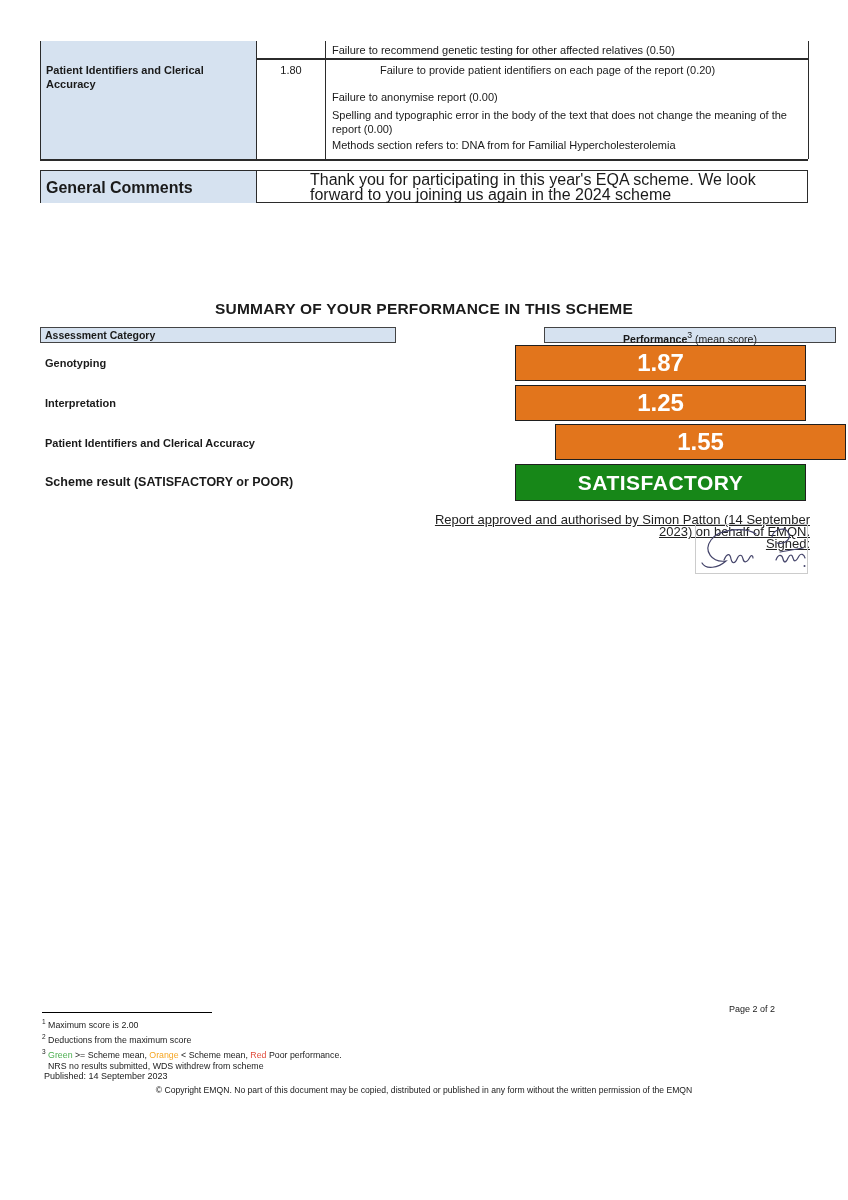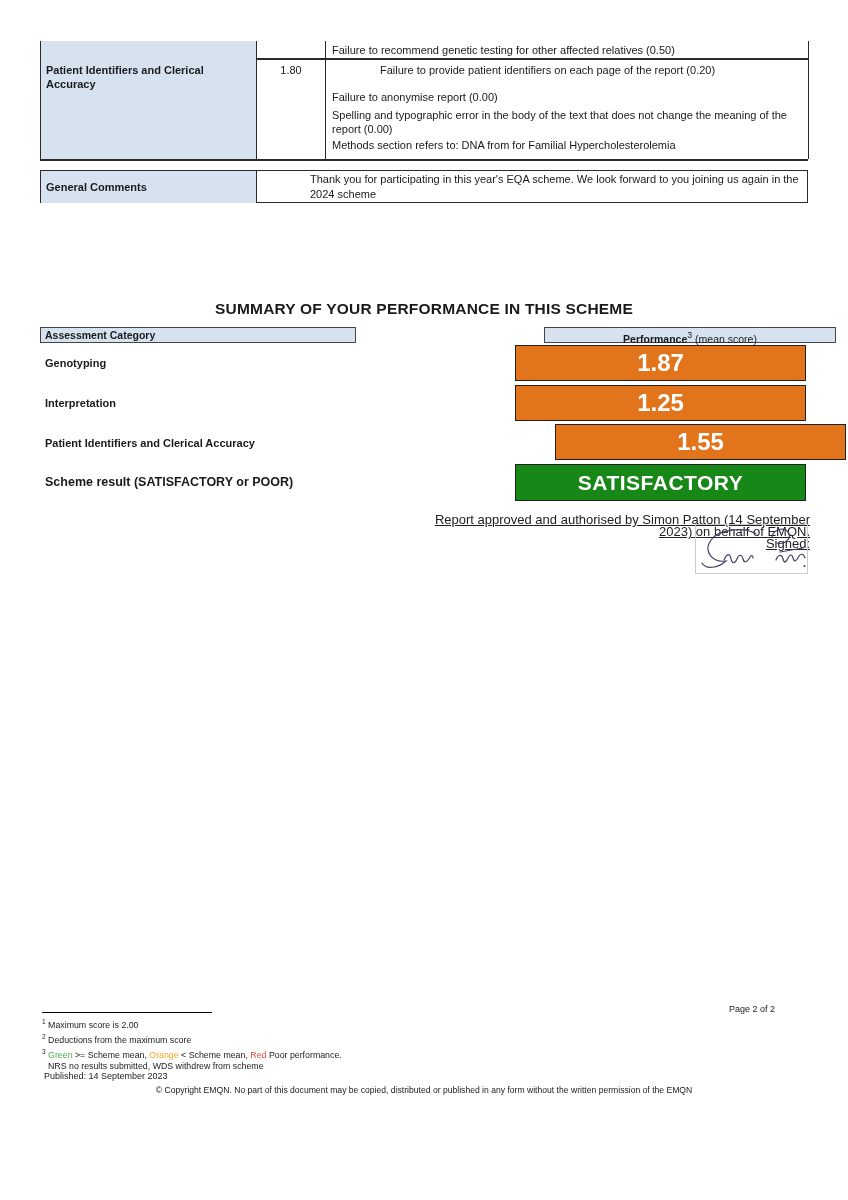--- a/index.html
+++ b/index.html
@@ -15,28 +15,28 @@
   .cell-cat{background:#d6e2f0;font-weight:bold;padding:3px 6px 0 5px;}
   .cell-score{text-align:center;padding-top:3px;}
   .cell-details{padding:3px 8px 3px 6px;}
   .cell-details p{margin:0 0 4px 0;}
   .cell-details p:nth-child(1){margin-bottom:13px;margin-left:48px;}
   .cell-details p:nth-child(3){margin-bottom:2px;}
   .drow-cont{height:17px;}
   .drow-cont .cell-details{padding-top:2px;}
   .drow-main{min-height:97px;}
   
-  .gtable{position:absolute;left:40px;top:170px;width:768px;font-size:11px;line-height:15px;
+  .gtable{position:absolute;left:40px;top:170px;width:768px;font-size:16px;line-height:15px;
           display:grid;grid-template-columns:216px 1fr;border:1.5px solid #2b2b2b;box-sizing:border-box;height:33px;}
   .gtable .glabel{background:#d6e2f0;font-weight:bold;border-right:1.5px solid #2b2b2b;display:flex;align-items:center;padding-left:5px;}
   .gtable .gtext{padding:1px 6px;margin-left:47px;}
   
   .sum-title{position:absolute;left:0;top:300px;width:848px;text-align:center;font-size:15.5px;font-weight:bold;letter-spacing:.2px;}
   .hdr-box{position:absolute;top:327px;height:16px;background:#d6e2f0;border:1px solid #444;box-sizing:border-box;font-size:10.5px;line-height:14px;}
-  .hdr-cat{left:40px;width:316px;font-weight:bold;padding-left:4px;}
+  .hdr-cat{left:40px;width:356px;font-weight:bold;padding-left:4px;}
   .hdr-perf{left:544px;width:292px;text-align:center;}
   .hdr-perf b{font-weight:bold;}
   .sum-label{position:absolute;left:45px;font-size:11px;font-weight:bold;}
   .bar{position:absolute;left:515px;width:291px;height:36px;border:1.5px solid #1f1f1f;box-sizing:border-box;
        color:#ffffff;font-weight:bold;display:flex;align-items:center;justify-content:center;}
   .bar-score{font-size:24px;}
   .bar-result{font-size:21px;letter-spacing:.5px;}
   .result-label b{font-size:12.5px;}
   .result-label{font-size:12.5px;}
   

